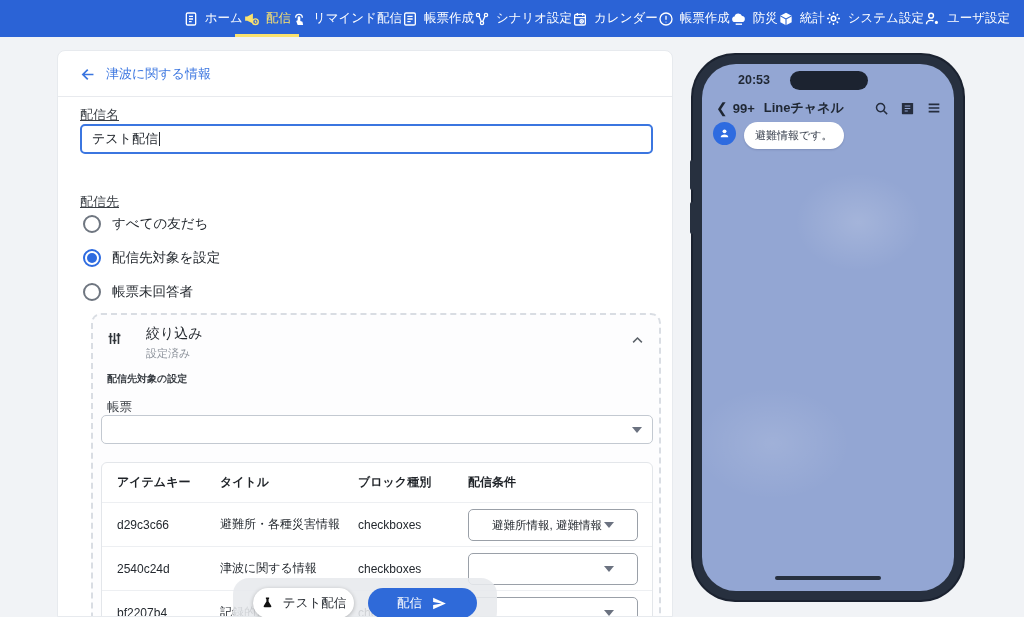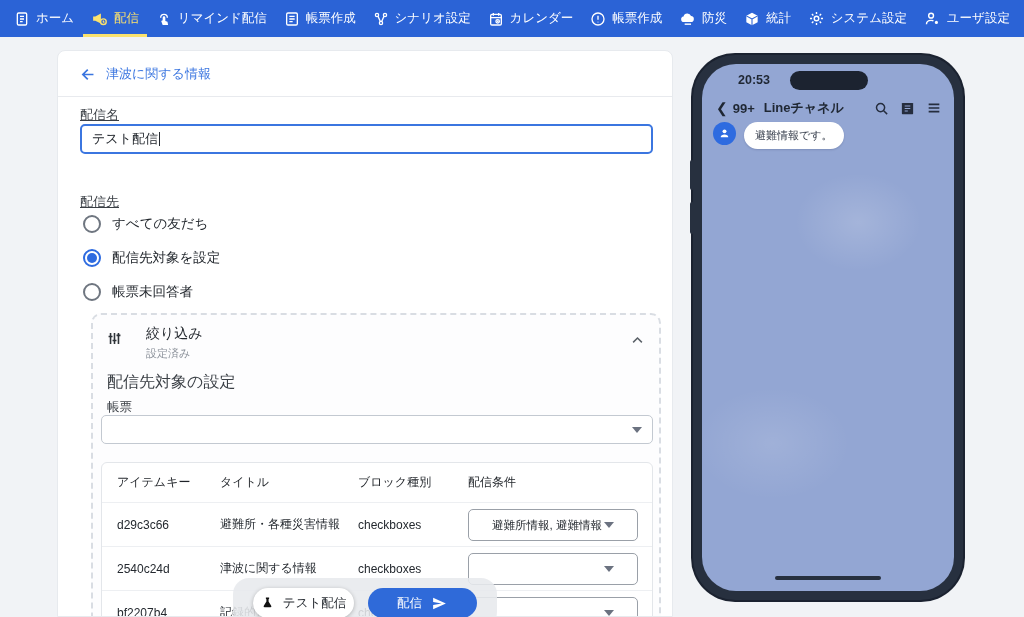--- a/index.html
+++ b/index.html
@@ -2,21 +2,21 @@
 <html><head>
 <meta charset="utf-8">
 <style>
   * { margin:0; padding:0; box-sizing:border-box; }
   html,body { width:1024px; height:617px; }
   body { font-family:"Liberation Sans","DejaVu Sans",sans-serif; }
   #app { position:relative; width:1024px; height:617px; background:#f1f3f6; overflow:hidden; }
 
   
   .nav { position:absolute; top:0; left:0; width:1024px; height:37px; background:#2b63d6;
-         display:flex; align-items:center; justify-content:space-between; padding:8px 14px; }
+         display:flex; align-items:center; justify-content:flex-end; padding:8px 14px; }
   .nav-item { position:relative; height:37px; display:flex; align-items:center; gap:6px;
               color:#ffffff; font-size:12.5px; cursor:pointer; white-space:nowrap; }
   .nav-item .nicon { display:flex; align-items:center; }
   .nav-item.active { color:#fbe26e; }
   .nav-item.active::after { content:""; position:absolute; left:-8px; right:-8px; bottom:0; height:3px; background:#fbe26e; }
   .nicon svg { display:block; }
 
   
   .card { position:absolute; left:57px; top:50px; width:616px; height:567px; background:#ffffff;
           border:1px solid #e7eaee; border-radius:8px 8px 0 0; overflow:hidden; }
@@ -39,40 +39,40 @@
   
   .filter-box { position:absolute; left:33px; top:262px; width:570px; height:420px;
                 border:2px dashed #d9dde3; border-radius:10px; background:#fdfdfe; }
   .filter-head { position:absolute; top:10px; left:12px; right:14px; display:flex; align-items:flex-start; }
   .tune-wrap { margin-top:4px; color:#2e3338; }
   .filter-titles { margin-left:22px; }
   .filter-title { font-size:14px; color:#24292f; }
   .filter-sub { font-size:11px; color:#8a9099; margin-top:3px; }
   .chevron-up { margin-left:auto; margin-top:8px; color:#5b6168; cursor:pointer; }
 
-  .target-label { position:absolute; top:57px; left:14px; font-size:16px; color:#3a3f45; font-weight:normal; }
+  .target-label { position:absolute; top:57px; left:14px; font-size:10px; color:#3a3f45; font-weight:bold; }
   .form-label   { position:absolute; top:84px; left:14px; font-size:12.5px; color:#3a3f45; }
   .form-select  { position:absolute; top:100px; left:8px; width:552px; height:29px; background:#fff;
                   border:1px solid #c3c9d1; border-radius:5px; display:flex; align-items:center;
                   padding:0 10px; font-size:12px; color:#24292f; cursor:pointer; }
   .dd-arrow { margin-left:auto; width:0; height:0; border-left:5px solid transparent;
               border-right:5px solid transparent; border-top:6px solid #6b7280; }
 
   
   .table { position:absolute; top:147px; left:8px; width:552px; height:270px; background:#fff;
            border:1px solid #e3e6ea; border-radius:6px; overflow:hidden; }
   .trow { position:relative; display:flex; align-items:center; }
   .trow.head { height:40px; border-bottom:1px solid #edeff2; }
   .trow.body { height:44px; border-bottom:1px solid #edeff2; }
   .tcell { font-size:12px; color:#24292f; }
   .c1 { position:absolute; left:15px; }
   .c2 { position:absolute; left:118px; }
   .c3 { position:absolute; left:256px; }
   .c4 { position:absolute; left:366px; }
-  .head .tcell { font-weight:normal; color:#1f2328; }
+  .head .tcell { font-weight:bold; color:#1f2328; }
   .cond-select { position:absolute; left:366px; top:6px; width:170px; height:32px; background:#fff;
                  border:1px solid #9aa0a8; border-radius:5px; display:flex; align-items:center;
                  padding:0 23px; font-size:11.5px; color:#24292f; cursor:pointer; }
 
   
   .action-bar { position:absolute; left:233px; top:578px; width:264px; height:50px;
                 background:rgba(231,233,237,0.88); border-radius:16px; display:flex; align-items:center;
                 padding:0 20px; gap:14px; }
   .pill { height:30px; border-radius:15px; display:flex; align-items:center; justify-content:center;
           gap:9px; font-size:12.5px; cursor:pointer; }

